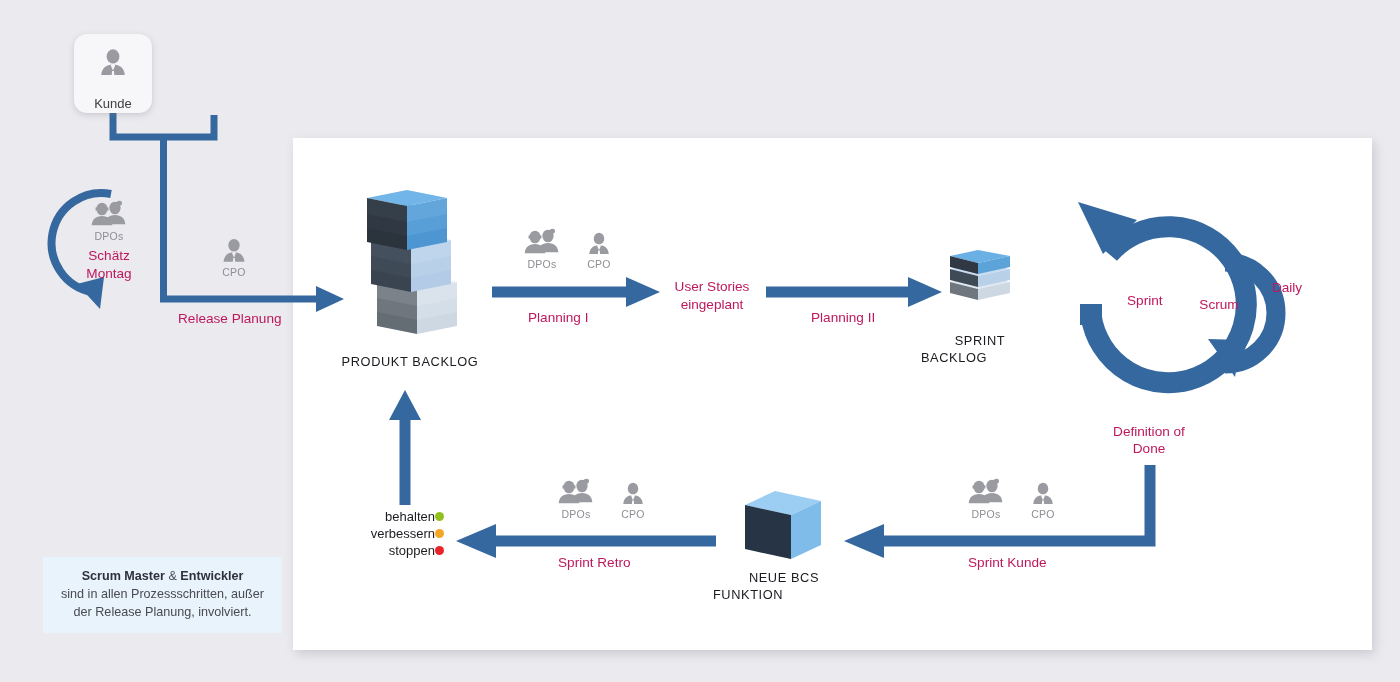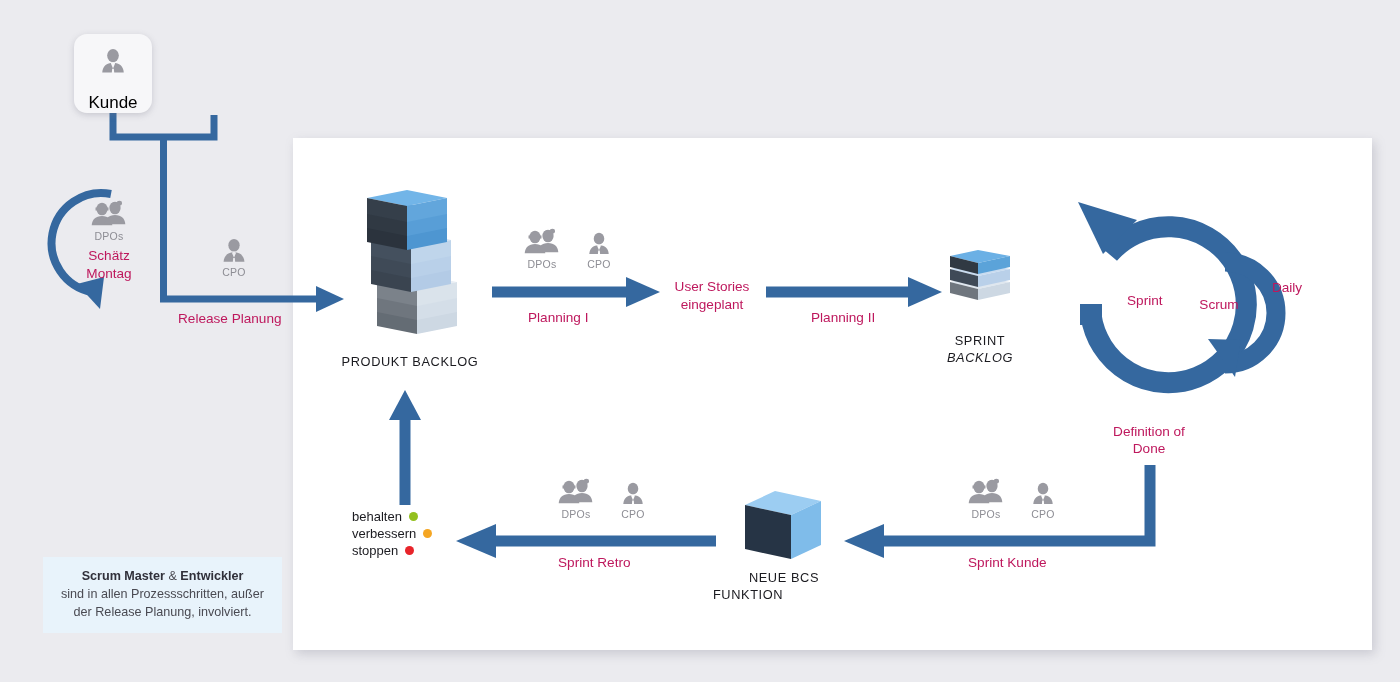--- a/index.html
+++ b/index.html
@@ -25,21 +25,21 @@
     background:#f7f7f9;
     border-radius:13px;
     box-shadow:0 2px 6px rgba(120,120,135,.30);
     display:flex;flex-direction:column;
     align-items:center;justify-content:flex-start;
     padding-top:12px;
     box-sizing:border-box;
   }
   #card-kunde{left:74px;top:34px;width:78px;height:79px;}
   #card-projektron{left:176px;top:31px;width:78px;height:84px;}
-  .card-label{font-size:17px;color:#000000;margin-top:16px;}
+  .card-label{font-size:13px;color:#404040;margin-top:16px;}
   #projektron-label{color:#1f1f24;font-size:13.5px;margin-top:7px;}
 
   
   .person{display:block;}
 
   
   .t{color:#be185d;font-size:13.6px;line-height:1.3;white-space:nowrap;}
   .t-center{text-align:center;}
   .role{font-size:10.5px;color:#8d8d94;letter-spacing:.3px;text-align:center;}
 
@@ -50,21 +50,21 @@
     display:flex;flex-direction:column;
     align-items:center;justify-content:center;
     text-align:right;
     box-sizing:border-box;
   }
   #note-box .nl{font-size:12.6px;color:#4a4a52;line-height:1.42;}
   #note-box .nl b{color:#30303a;font-weight:bold;}
 
   
   #retro-legend{left:352px;top:508px;width:92px;}
-  .leg-row{display:flex;align-items:center;justify-content:flex-start;gap:7px;height:17px;}
+  .leg-row{display:flex;align-items:center;justify-content:flex-end;height:17px;}
   .leg-row .lbl{font-size:13px;color:#1b1b20;}
   .dot{width:9px;height:9px;border-radius:50%;display:inline-block;}
 
   
   .stack-label{font-size:12.8px;color:#1b1b20;letter-spacing:.6px;text-align:center;line-height:1.3;}
 </style>
 </head>
 <body>
 
 <div class="stage">
@@ -217,21 +217,21 @@
     <path d="M6,34 L6,45 L34,52 L34,41 z" fill="#6f767e"></path>
     <path d="M34,41 L34,52 L66,45 L66,34 z" fill="#cdd8e3"></path>
     <path d="M6,21 L34,15 L66,21 L34,28 z" fill="#c9dcf0"></path>
     <path d="M6,21 L6,32 L34,39 L34,28 z" fill="#3f4a57"></path>
     <path d="M34,28 L34,39 L66,32 L66,21 z" fill="#b9d0e9"></path>
     <path d="M6,8 L34,2 L66,8 L34,15 z" fill="#6bb0e5"></path>
     <path d="M6,8 L6,19 L34,26 L34,15 z" fill="#303943"></path>
     <path d="M34,15 L34,26 L66,19 L66,8 z" fill="#5ba3d9"></path>
   </svg>
   <div class="abs stack-label" style="left:930px;top:333px;width:100px;">SPRINT</div>
-  <div class="abs stack-label" style="left:930px;top:350px;width:100px;font-style:italic;">BACKLOG</div>
+  <div class="abs stack-label" style="left:904px;top:350px;width:100px;">BACKLOG</div>
 
   <svg class="abs" style="left:1045px;top:192px;" width="320" height="230" viewBox="0 0 320 230">
 
     <path d="M46,123
              A78,78 0 1 0 64,62" fill="none" stroke="#35689f" stroke-width="21" stroke-linecap="butt"></path>
 
     <path d="M33,10 L92,28 L58,62 z" fill="#35689f"></path>
 
     <rect x="35" y="112" width="22" height="21" fill="#35689f"></rect>
 

